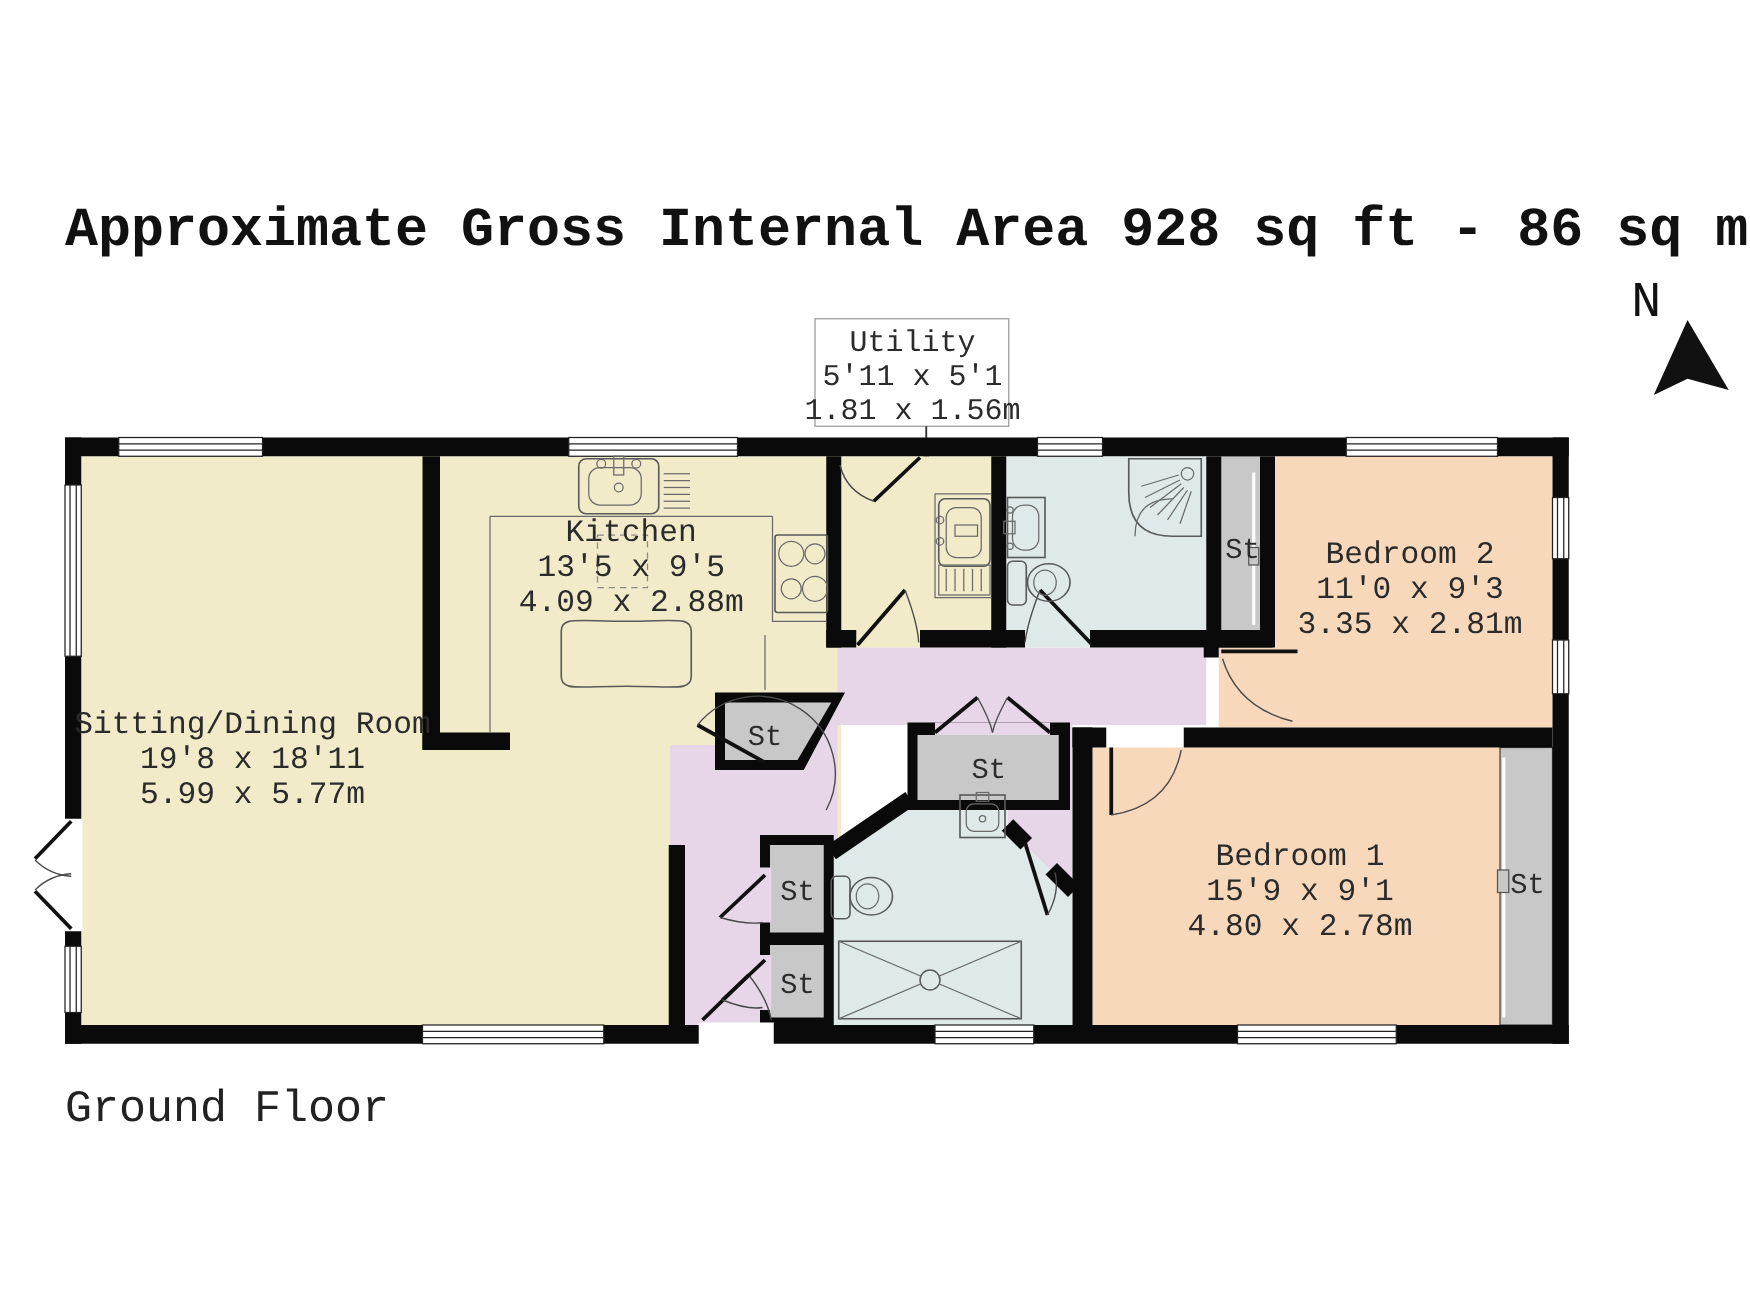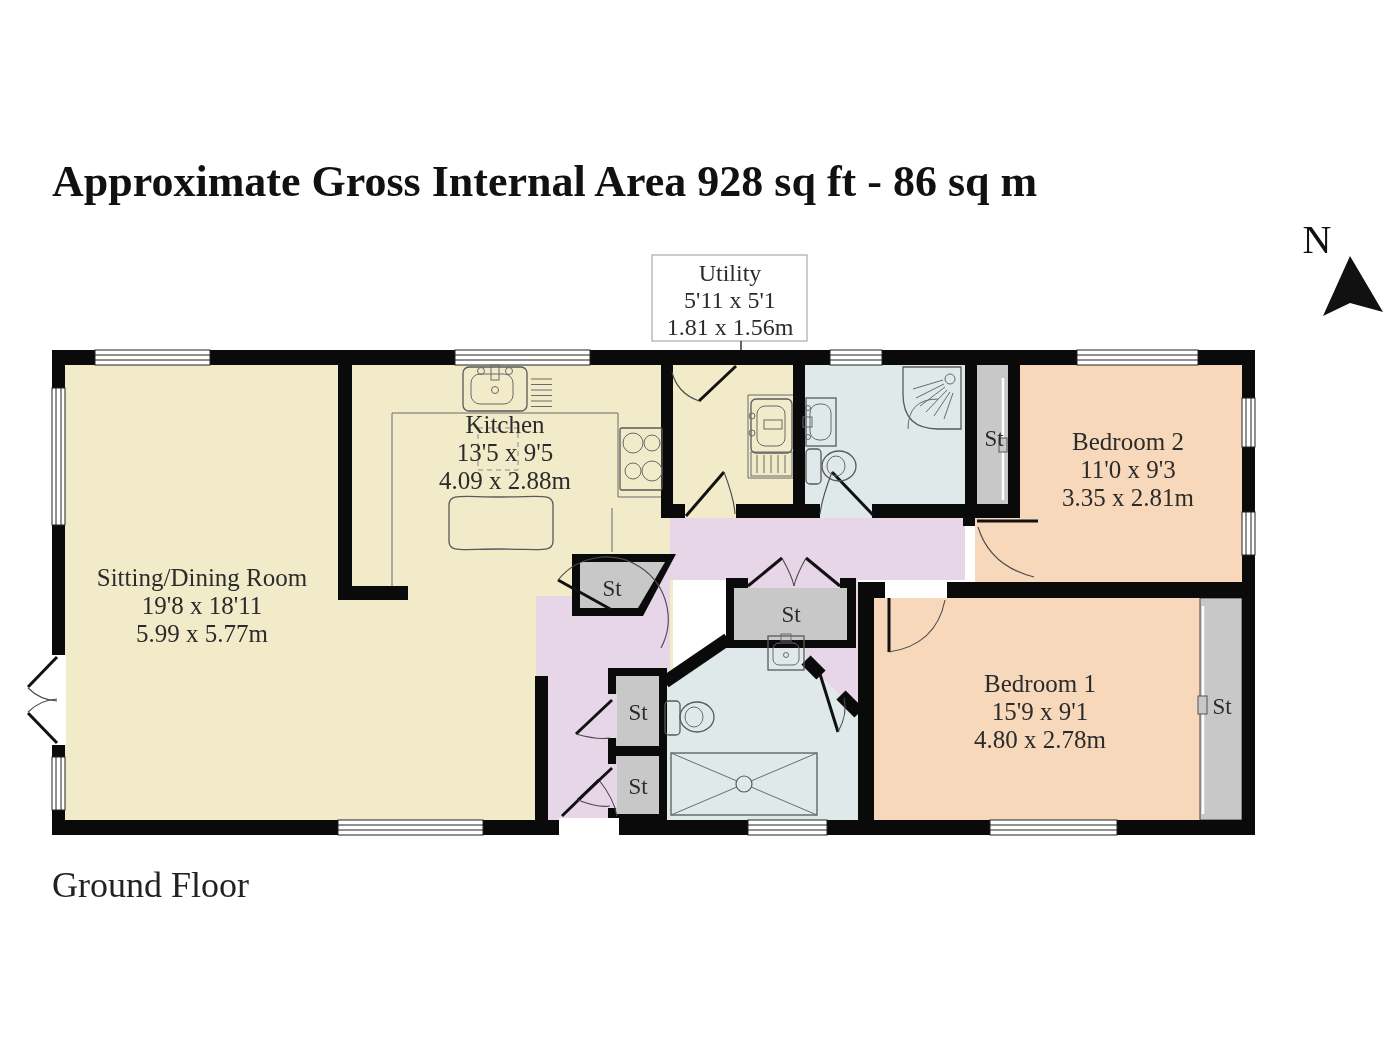--- a/index.html
+++ b/index.html
@@ -1,17 +1,17 @@
 <!DOCTYPE html>
 <html><head>
 <meta charset="utf-8">
 <style>
   html,body{margin:0;padding:0;background:#ffffff;}
   .page{position:relative;width:1400px;height:1050px;background:#fff;overflow:hidden;
-        font-family:Liberation Serif, serif;}
+        font-family:Liberation Mono, monospace;}
   svg{position:absolute;left:0;top:0;}
   .wall{fill:#0a0a0a;}
   .fixture{fill:none;stroke:#5a5a5a;stroke-width:1.3;}
   .fixture-thin{fill:none;stroke:#6a6a6a;stroke-width:1;}
   .leaf{stroke:#111;stroke-width:3;fill:none;}
   .swing{stroke:#4a4a4a;stroke-width:1.1;fill:none;}
   .win{fill:#ffffff;stroke:#222;stroke-width:1;}
   .winline{stroke:#222;stroke-width:1;}
   .roomlabel{font-size:25px;fill:#2b2b2b;text-anchor:middle;}
   .stlabel{font-size:23px;fill:#2b2b2b;text-anchor:middle;}

